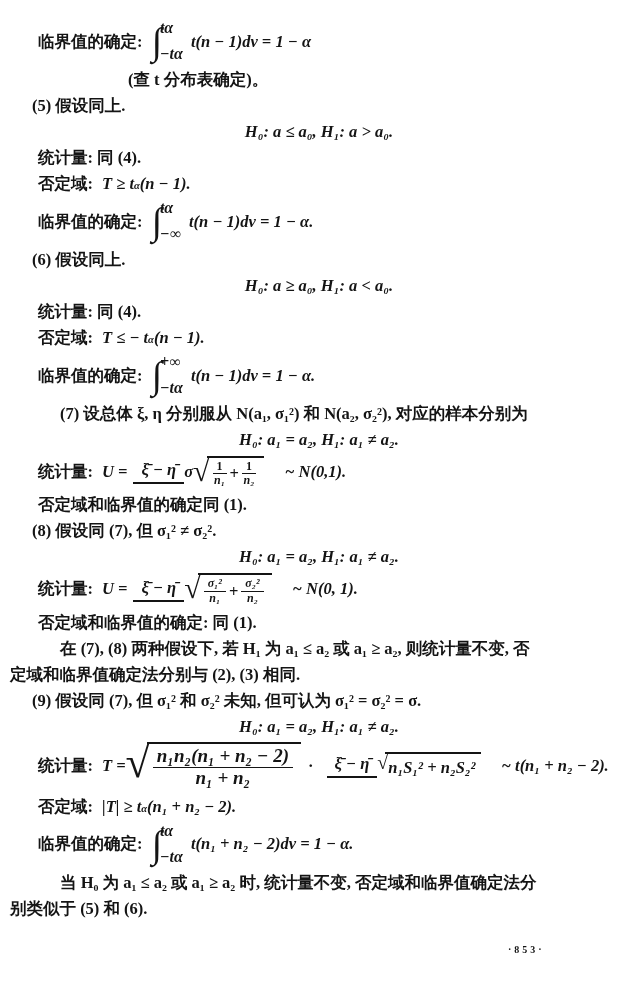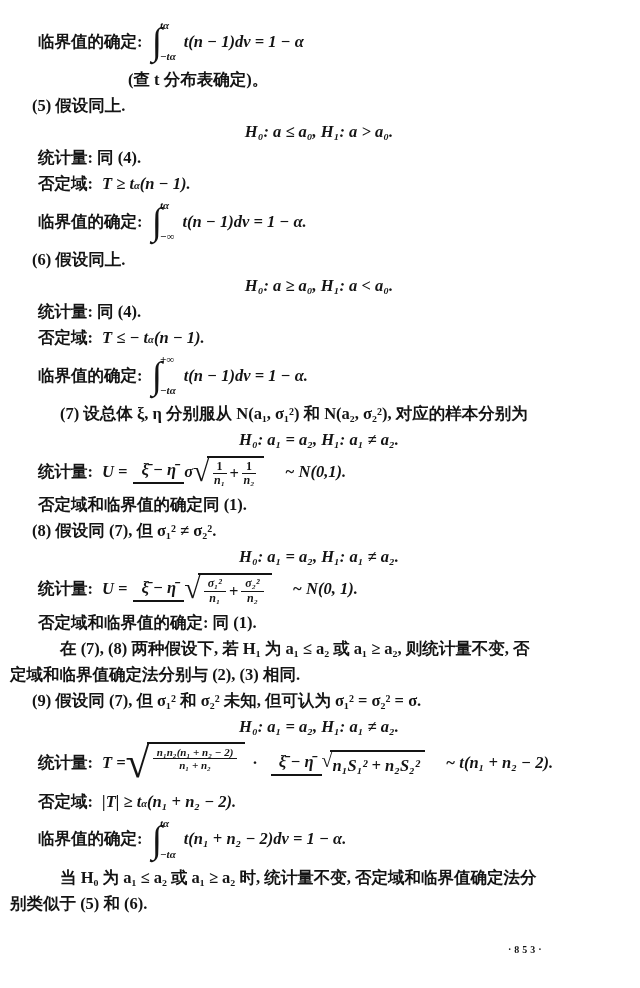--- a/index.html
+++ b/index.html
@@ -22,21 +22,21 @@
   .note{margin-left:120px;}
   .lbl{margin-right:9px;}
   .mi{font-style:italic;}
   sub.al{font-size:10.5px;font-style:italic;line-height:1;}
   .tail{margin-left:15px;}
   
   .int-wrap{display:inline-flex;align-items:center;margin:0 2px 0 0;}
   .int-glyph{font-size:38px;line-height:40px;font-weight:400;}
   .int-lims{
     display:inline-flex;flex-direction:column;justify-content:space-between;
-    height:42px;font-size:11px;line-height:1;font-style:italic;
+    height:42px;font-size:16px;line-height:1;font-style:italic;
     margin:0 6px 0 -2px;padding:1px 0;font-weight:700;
   }
   
   .frac{display:inline-flex;flex-direction:row;align-items:center;margin:0 6px;text-align:center;}
   .frac>.n{border-bottom:2px solid #141414;padding:0 8px 1px;}
   .frac>.d{padding-top:1px;display:inline-flex;align-items:center;}
   .sfrac{display:inline-flex;flex-direction:column;align-items:center;font-size:12px;line-height:1.1;margin:0 3px;}
   .sfrac>.n{border-bottom:1.5px solid #141414;padding:0 4px;}
   
   .sqrt{display:inline-flex;align-items:flex-start;}
@@ -207,21 +207,21 @@
     </div>
     <div class="line center">
       <span class="mi">H₀: a₁ = a₂,   H₁: a₁ ≠ a₂.</span>
     </div>
     <div class="line fline">
       <span class="lbl">统计量:</span>
       <span class="mi">T =</span>
       <span class="sqrt sqrt-lg">
         <span class="sqrt-glyph">√</span>
         <span class="sqrt-bar">
-          <span class="sfrac" style="font-size:11px;align-items:center;">
+          <span class="sfrac" style="font-size:19px;align-items:center;">
             <span class="n mi">n₁n₂(n₁ + n₂ − 2)</span>
             <span class="d mi">n₁ + n₂</span>
           </span>
         </span>
       </span>
       <span class="dotop">·</span>
       <span class="frac">
         <span class="n mi">ξ̄ − η̄</span>
         <span class="d">
           <span class="sqrt sqrt-sm">

